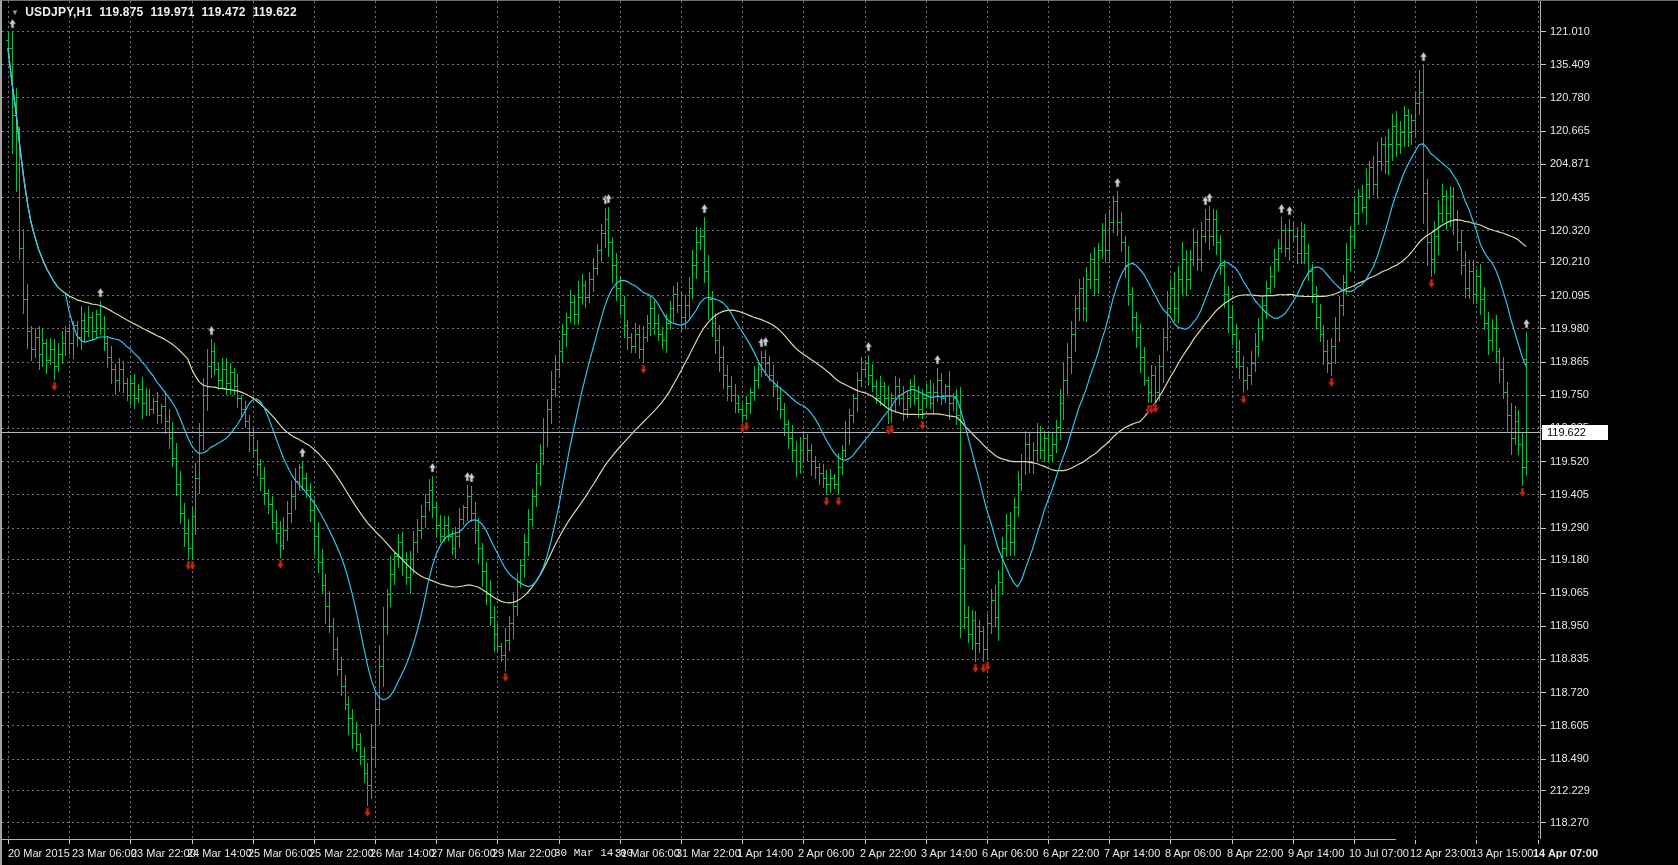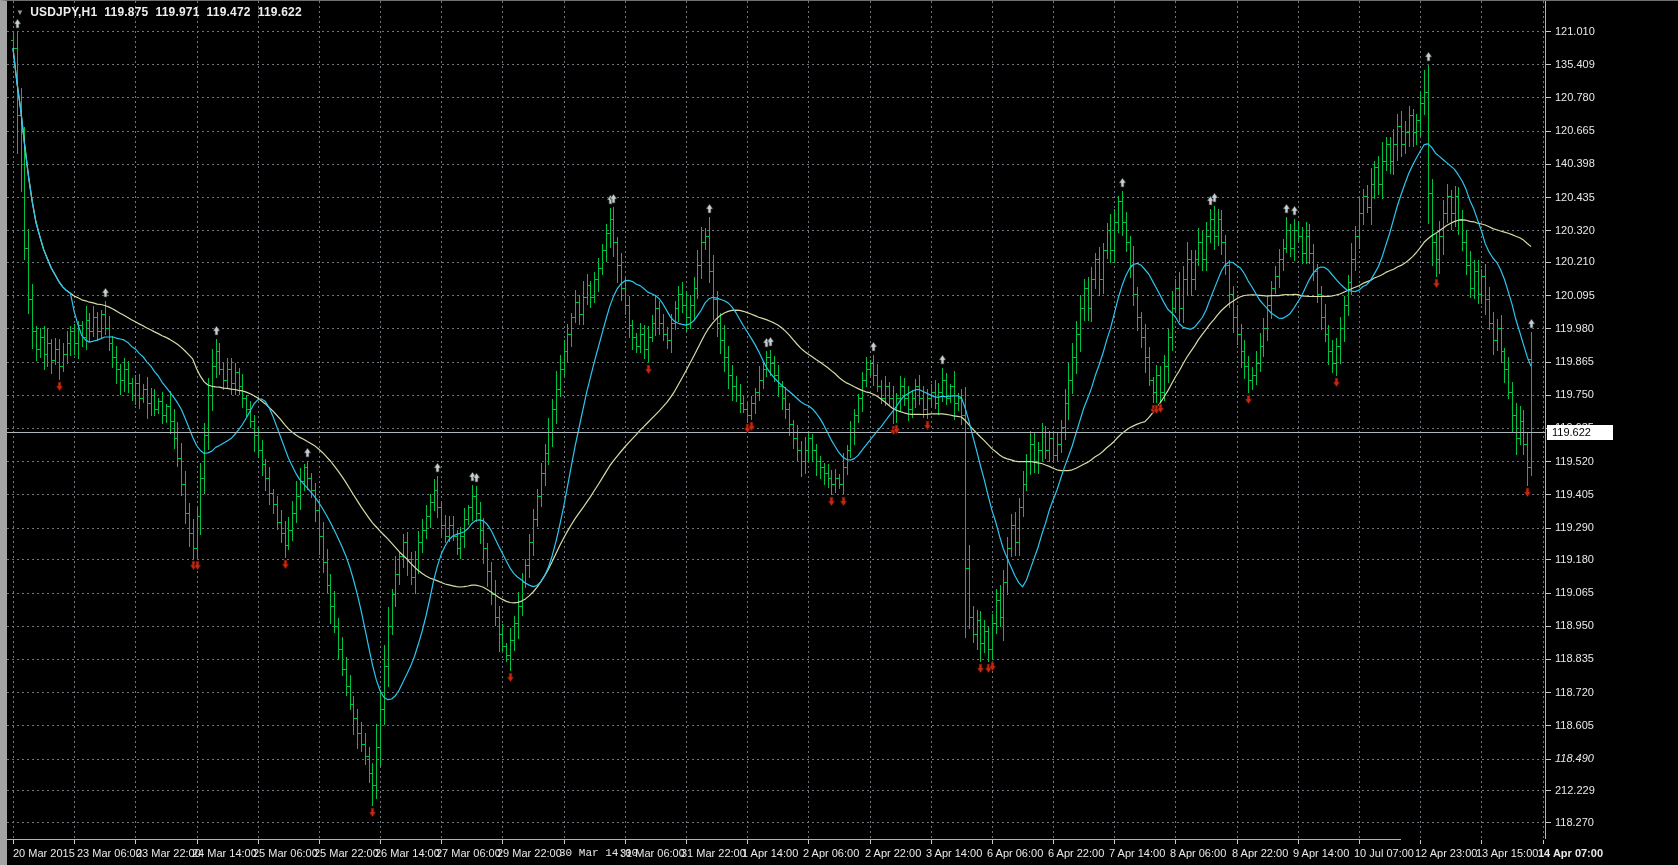--- a/index.html
+++ b/index.html
@@ -1,20 +1,20 @@
 <!DOCTYPE html>
 <html><head>
 <meta charset="utf-8">
 <style>
   html,body{margin:0;padding:0;background:#1a1a1a;}
   *{box-sizing:border-box;}
   #app{
     position:relative;width:1678px;height:865px;background:#000;
     font-family:"Liberation Sans",sans-serif;overflow:hidden;
-    border-top:1px solid #6f6f6f;border-left:7px solid #a3a3a3;
+    border-top:1px solid #6f6f6f;border-left:2px solid #a3a3a3;
   }
   #chart-region{position:absolute;left:0;top:0;width:1538px;height:838px;}
   #chart-svg{display:block;position:absolute;left:0;top:0;}
   #symbol-title{
     position:absolute;left:9px;top:4px;z-index:5;
     font-size:12px;font-weight:700;color:#eeeeee;white-space:nowrap;
     letter-spacing:0.2px;
   }
   #symbol-title .tri{font-size:8px;color:#8f969b;margin-right:6px;font-weight:400;vertical-align:1px;}
   #symbol-title span.v{margin-left:7px;}
@@ -171,21 +171,21 @@
     <div id="current-price-box" style="top: 424px;">119.622</div>
   <div class="price-tick" style="top: 30px;"></div>
       <div class="price-label" style="top: 24px;">121.010</div>
       <div class="price-tick" style="top: 63px;"></div>
       <div class="price-label" style="top: 57px;">135.409</div>
       <div class="price-tick" style="top: 96px;"></div>
       <div class="price-label" style="top: 90px;">120.780</div>
       <div class="price-tick" style="top: 130px;"></div>
       <div class="price-label" style="top: 123px;">120.665</div>
       <div class="price-tick" style="top: 163px;"></div>
-      <div class="price-label" style="top: 156px;">140.398</div>
+      <div class="price-label" style="top: 156px;">204.871</div>
       <div class="price-tick" style="top: 196px;"></div>
       <div class="price-label" style="top: 190px;">120.435</div>
       <div class="price-tick" style="top: 229px;"></div>
       <div class="price-label" style="top: 223px;">120.320</div>
       <div class="price-tick" style="top: 261px;"></div>
       <div class="price-label" style="top: 254px;">120.210</div>
       <div class="price-tick" style="top: 294px;"></div>
       <div class="price-label" style="top: 288px;">120.095</div>
       <div class="price-tick" style="top: 327px;"></div>
       <div class="price-label" style="top: 321px;">119.980</div>
@@ -207,21 +207,21 @@
       <div class="price-label" style="top: 585px;">119.065</div>
       <div class="price-tick" style="top: 625px;"></div>
       <div class="price-label" style="top: 618px;">118.950</div>
       <div class="price-tick" style="top: 658px;"></div>
       <div class="price-label" style="top: 651px;">118.835</div>
       <div class="price-tick" style="top: 691px;"></div>
       <div class="price-label" style="top: 685px;">118.720</div>
       <div class="price-tick" style="top: 724px;"></div>
       <div class="price-label" style="top: 718px;">118.605</div>
       <div class="price-tick" style="top: 758px;"></div>
-      <div class="price-label" style="top: 751px; font-style: italic;">118.490</div>
+      <div class="price-label" style="top: 751px;">118.490</div>
       <div class="price-tick" style="top: 789px;"></div>
       <div class="price-label" style="top: 783px;">212.229</div>
       <div class="price-tick" style="top: 821px;"></div>
       <div class="price-label" style="top: 815px;">118.270</div>
     </div>
 
   <div id="time-axis">
       <div class="time-tick" style="left: 6px;"></div>
       <div class="time-label" style="left: 6px;">20 Mar 2015</div>
       <div class="time-tick" style="left: 67px;"></div>

